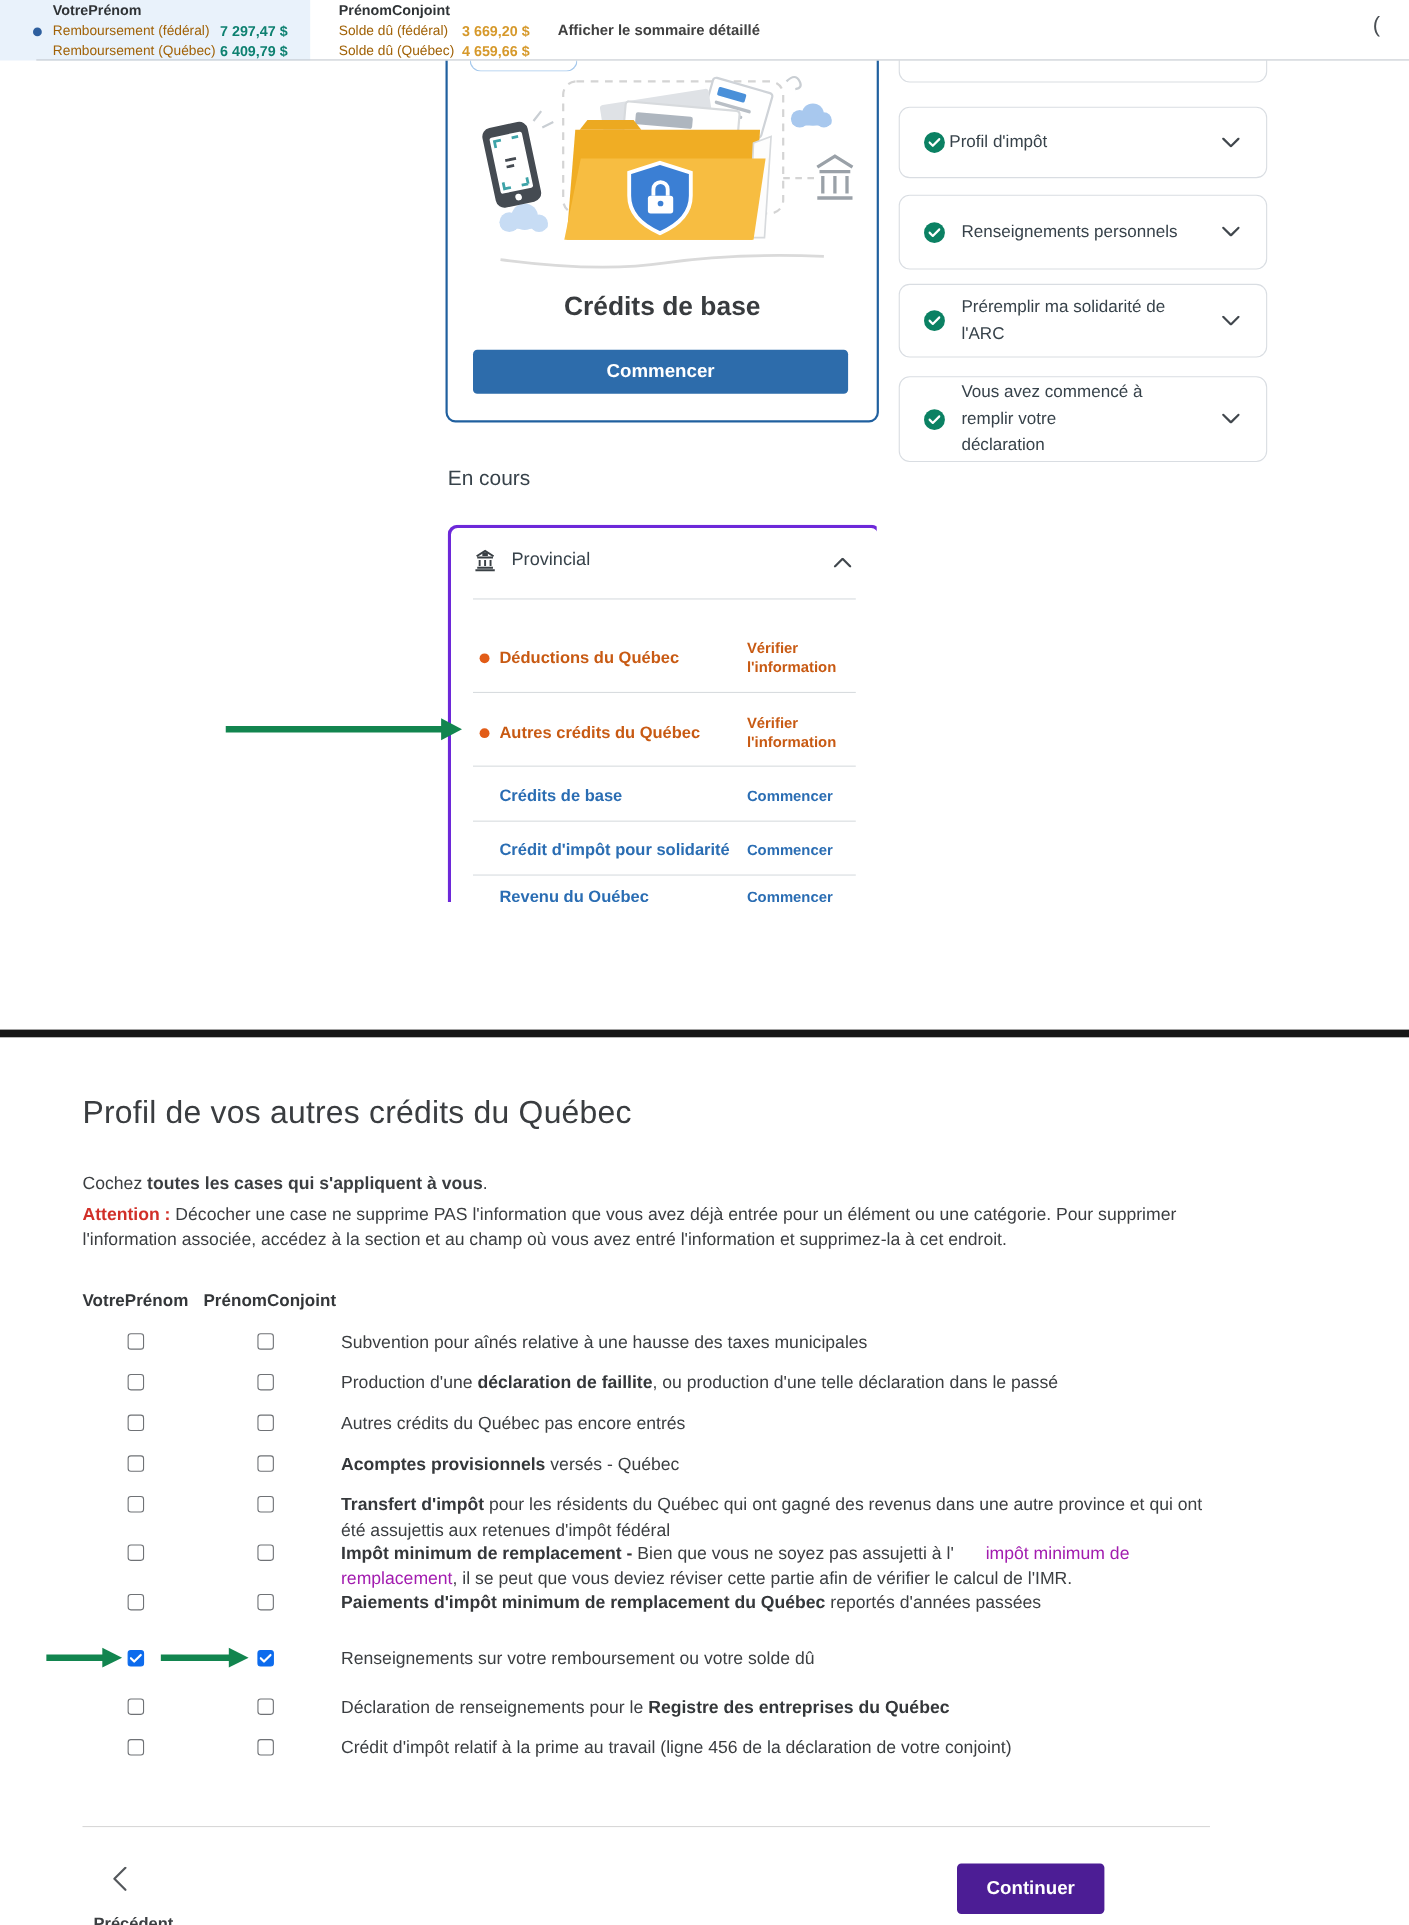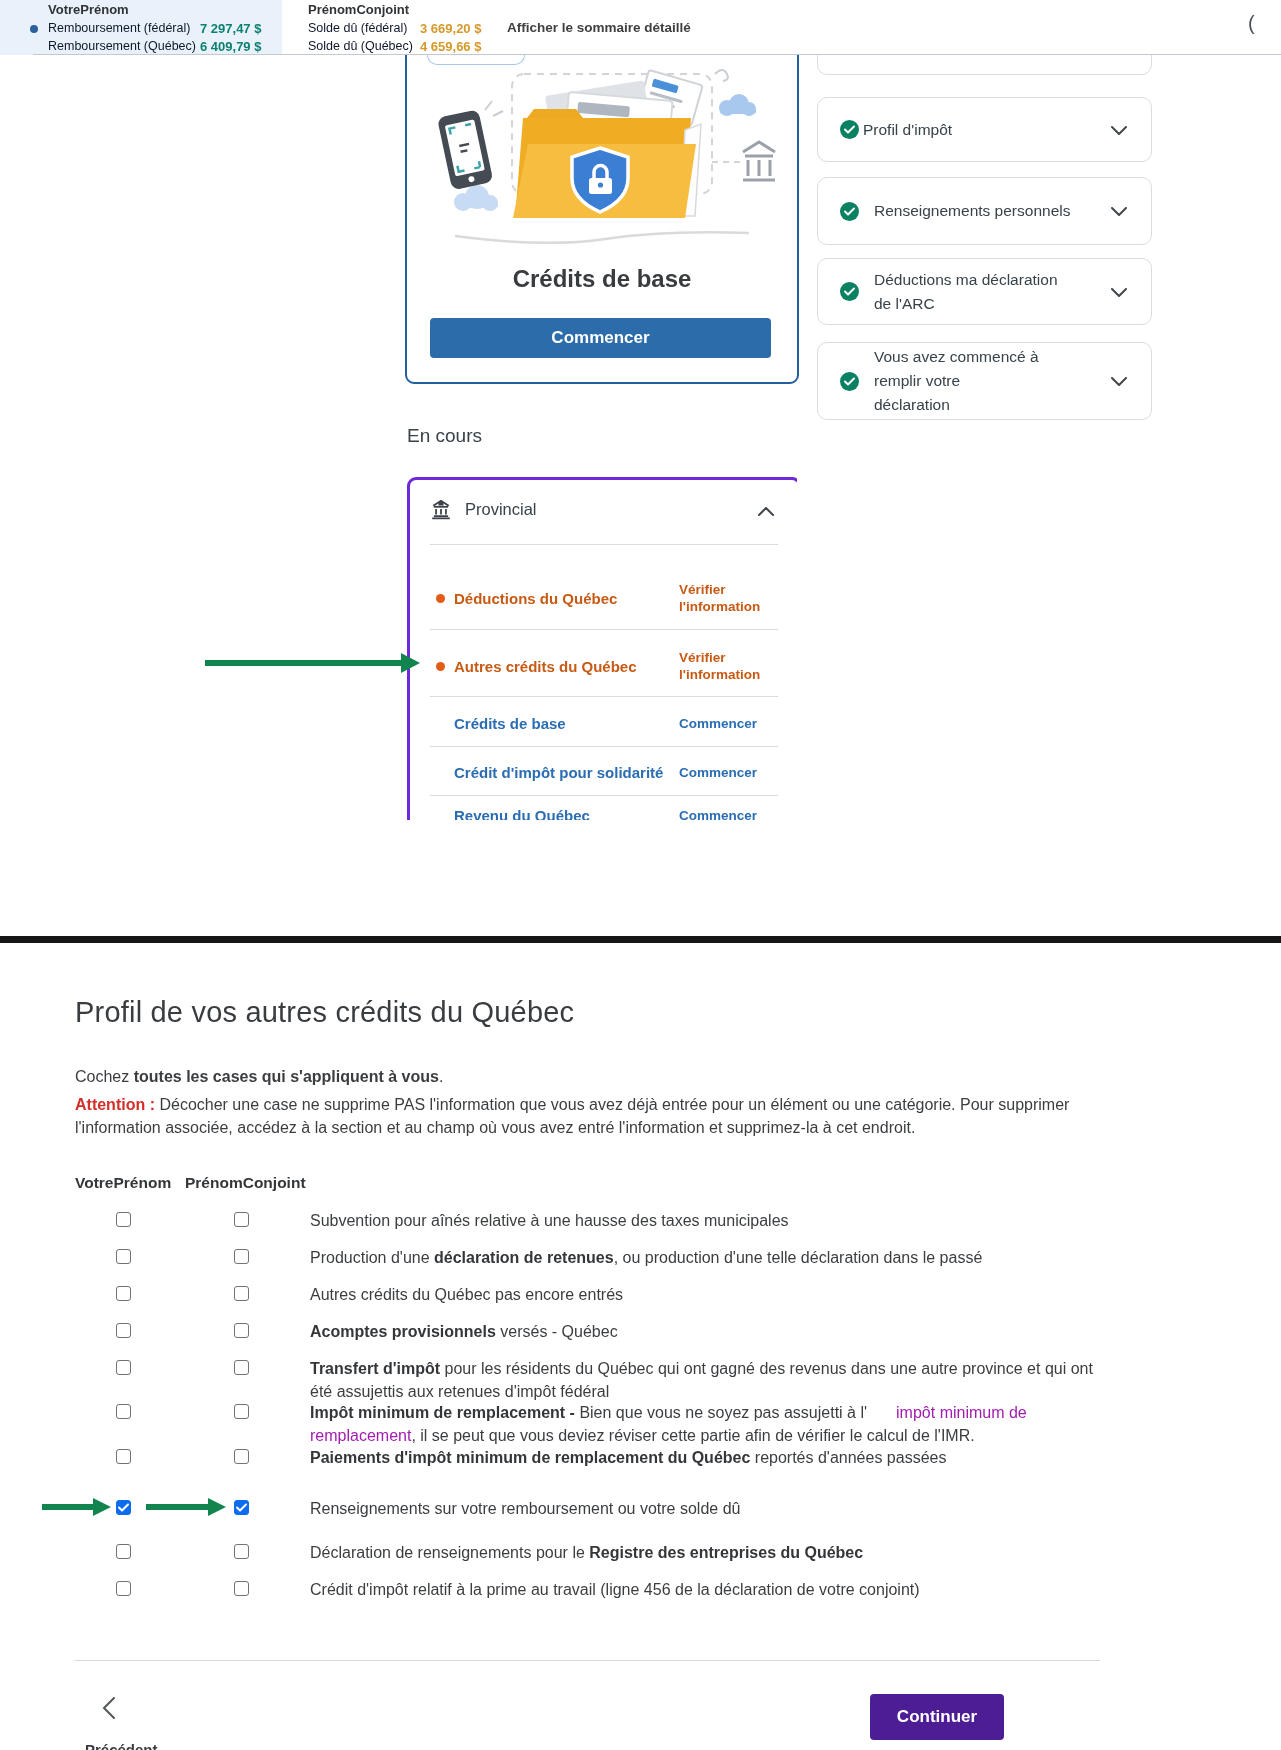--- a/index.html
+++ b/index.html
@@ -5,21 +5,21 @@
   html,body{margin:0;padding:0;background:#fff;}
   .screen{position:relative;width:1281px;height:1750px;background:#fff;overflow:hidden;
           font-family:"Liberation Sans",sans-serif;color:#37424a;}
   .abs{position:absolute;}
 
   
   .top-header{position:absolute;left:0;top:0;width:1281px;height:55px;background:#fff;z-index:30;}
   .p1-bg{position:absolute;left:0;top:0;width:282px;height:55px;background:#e9f2fb;}
   .hdr-divider{position:absolute;left:33px;top:54px;width:1248px;height:1px;background:#c3c9cf;}
   .person-name{position:absolute;font-size:13px;font-weight:bold;color:#2f3336;}
-  .hdr-label{position:absolute;font-size:12.5px;color:#0f172a;}
+  .hdr-label{position:absolute;font-size:12.5px;color:#a16207;}
   .hdr-val-green{position:absolute;font-size:13px;font-weight:bold;color:#0d8070;}
   .hdr-val-orange{position:absolute;font-size:13px;font-weight:bold;color:#d6992b;}
   .hdr-dot{position:absolute;width:8px;height:8px;border-radius:50%;background:#2e5f9e;}
   .summary-link{position:absolute;font-size:13.5px;font-weight:bold;color:#404040;cursor:pointer;}
   .paren{position:absolute;font-size:20px;color:#4a4f54;}
 
   
   .base-card{position:absolute;left:405px;top:30px;width:390px;height:350px;background:#fff;
              border:2px solid #20609f;border-radius:9px;z-index:10;}
   .badge-pill{position:absolute;left:20px;top:19px;width:96px;height:13px;background:#fff;
@@ -190,21 +190,21 @@
         <span class="acc-chev"><svg width="16" height="9">
             <polyline points="1,1 8,8 15,1" fill="none" stroke="#41474d" stroke-width="2" stroke-linecap="round" stroke-linejoin="round"></polyline>
           </svg></span>
       </div>
       <div class="acc-card" style="top: 258px; height: 65px;">
         <span class="chk" style="margin-left:22px;">
           <svg width="11" height="9">
             <polyline points="1,4.5 4,7.5 10,1.5" fill="none" stroke="#fff" stroke-width="2" stroke-linecap="round" stroke-linejoin="round"></polyline>
           </svg>
         </span>
-        <span class="acc-label" style="margin-left:15px;max-width:200px;">Déductions ma déclaration de l'ARC</span>
+        <span class="acc-label" style="margin-left:15px;max-width:200px;">Préremplir ma solidarité de l'ARC</span>
         <span class="acc-chev"><svg width="16" height="9">
             <polyline points="1,1 8,8 15,1" fill="none" stroke="#41474d" stroke-width="2" stroke-linecap="round" stroke-linejoin="round"></polyline>
           </svg></span>
       </div>
       <div class="acc-card" style="top: 342px; height: 76px;">
         <span class="chk" style="margin-left:22px;">
           <svg width="11" height="9">
             <polyline points="1,4.5 4,7.5 10,1.5" fill="none" stroke="#fff" stroke-width="2" stroke-linecap="round" stroke-linejoin="round"></polyline>
           </svg>
         </span>
@@ -310,21 +310,21 @@
     <span class="attn-label">Attention :</span><span> Décocher une case ne supprime PAS l'information que vous avez déjà entrée pour un élément ou une catégorie. Pour supprimer l'information associée, accédez à la section et au champ où vous avez entré l'information et supprimez-la à cet endroit.</span>
   </div>
   <div class="col-hdr" style="left:75px;">VotrePrénom</div>
   <div class="col-hdr" style="left:185px;">PrénomConjoint</div>
   <div id="form-rows">
       <div class="cb" style="left: 116px; top: 1212px;"></div>
       <div class="cb" style="left: 234px; top: 1212px;"></div>
       <div class="row-label" style="top: 1209px;"><span>Subvention pour aînés relative à une hausse des taxes municipales</span></div>
       <div class="cb" style="left: 116px; top: 1249px;"></div>
       <div class="cb" style="left: 234px; top: 1249px;"></div>
-      <div class="row-label" style="top: 1246px;"><span>Production d'une </span><b>déclaration de retenues</b><span>, ou production d'une telle déclaration dans le passé</span></div>
+      <div class="row-label" style="top: 1246px;"><span>Production d'une </span><b>déclaration de faillite</b><span>, ou production d'une telle déclaration dans le passé</span></div>
       <div class="cb" style="left: 116px; top: 1286px;"></div>
       <div class="cb" style="left: 234px; top: 1286px;"></div>
       <div class="row-label" style="top: 1283px;"><span>Autres crédits du Québec pas encore entrés</span></div>
       <div class="cb" style="left: 116px; top: 1323px;"></div>
       <div class="cb" style="left: 234px; top: 1323px;"></div>
       <div class="row-label" style="top: 1320px;"><b>Acomptes provisionnels</b><span> versés - Québec</span></div>
       <div class="cb" style="left: 116px; top: 1360px;"></div>
       <div class="cb" style="left: 234px; top: 1360px;"></div>
       <div class="row-label" style="top: 1357px;"><b>Transfert d'impôt</b><span> pour les résidents du Québec qui ont gagné des revenus dans une autre province et qui ont été assujettis aux retenues d'impôt fédéral</span></div>
       <div class="cb" style="left: 116px; top: 1404px;"></div>

